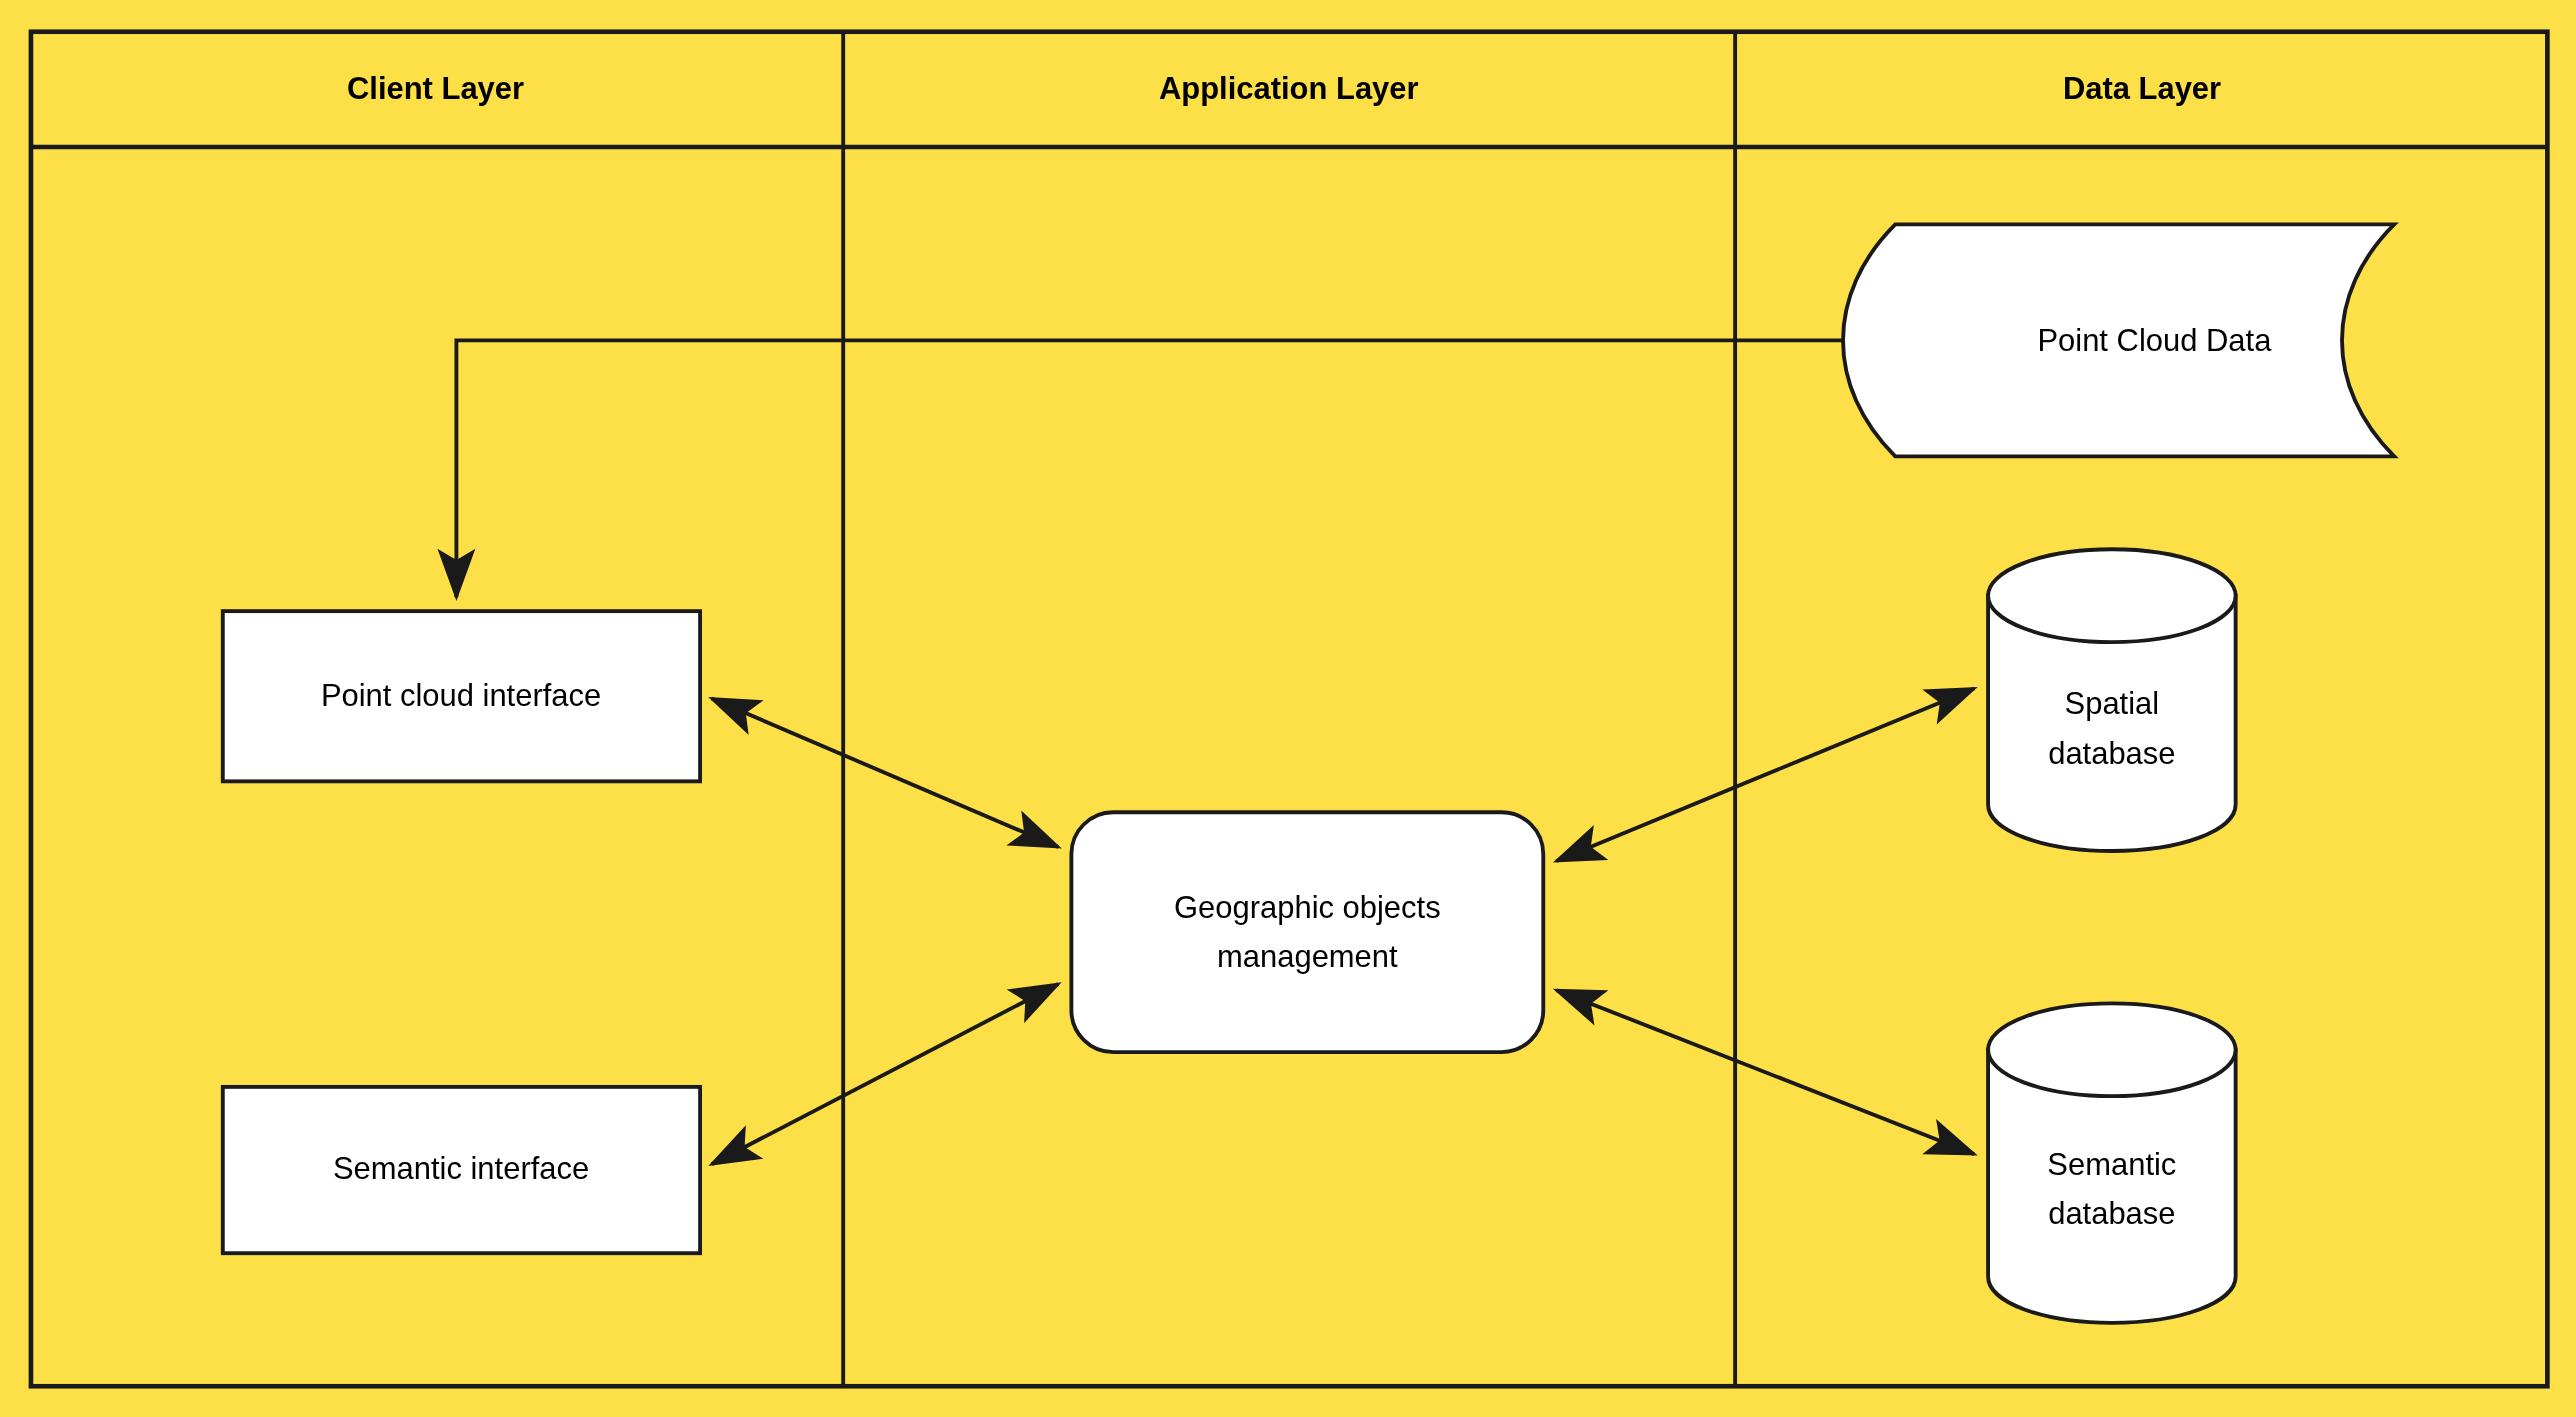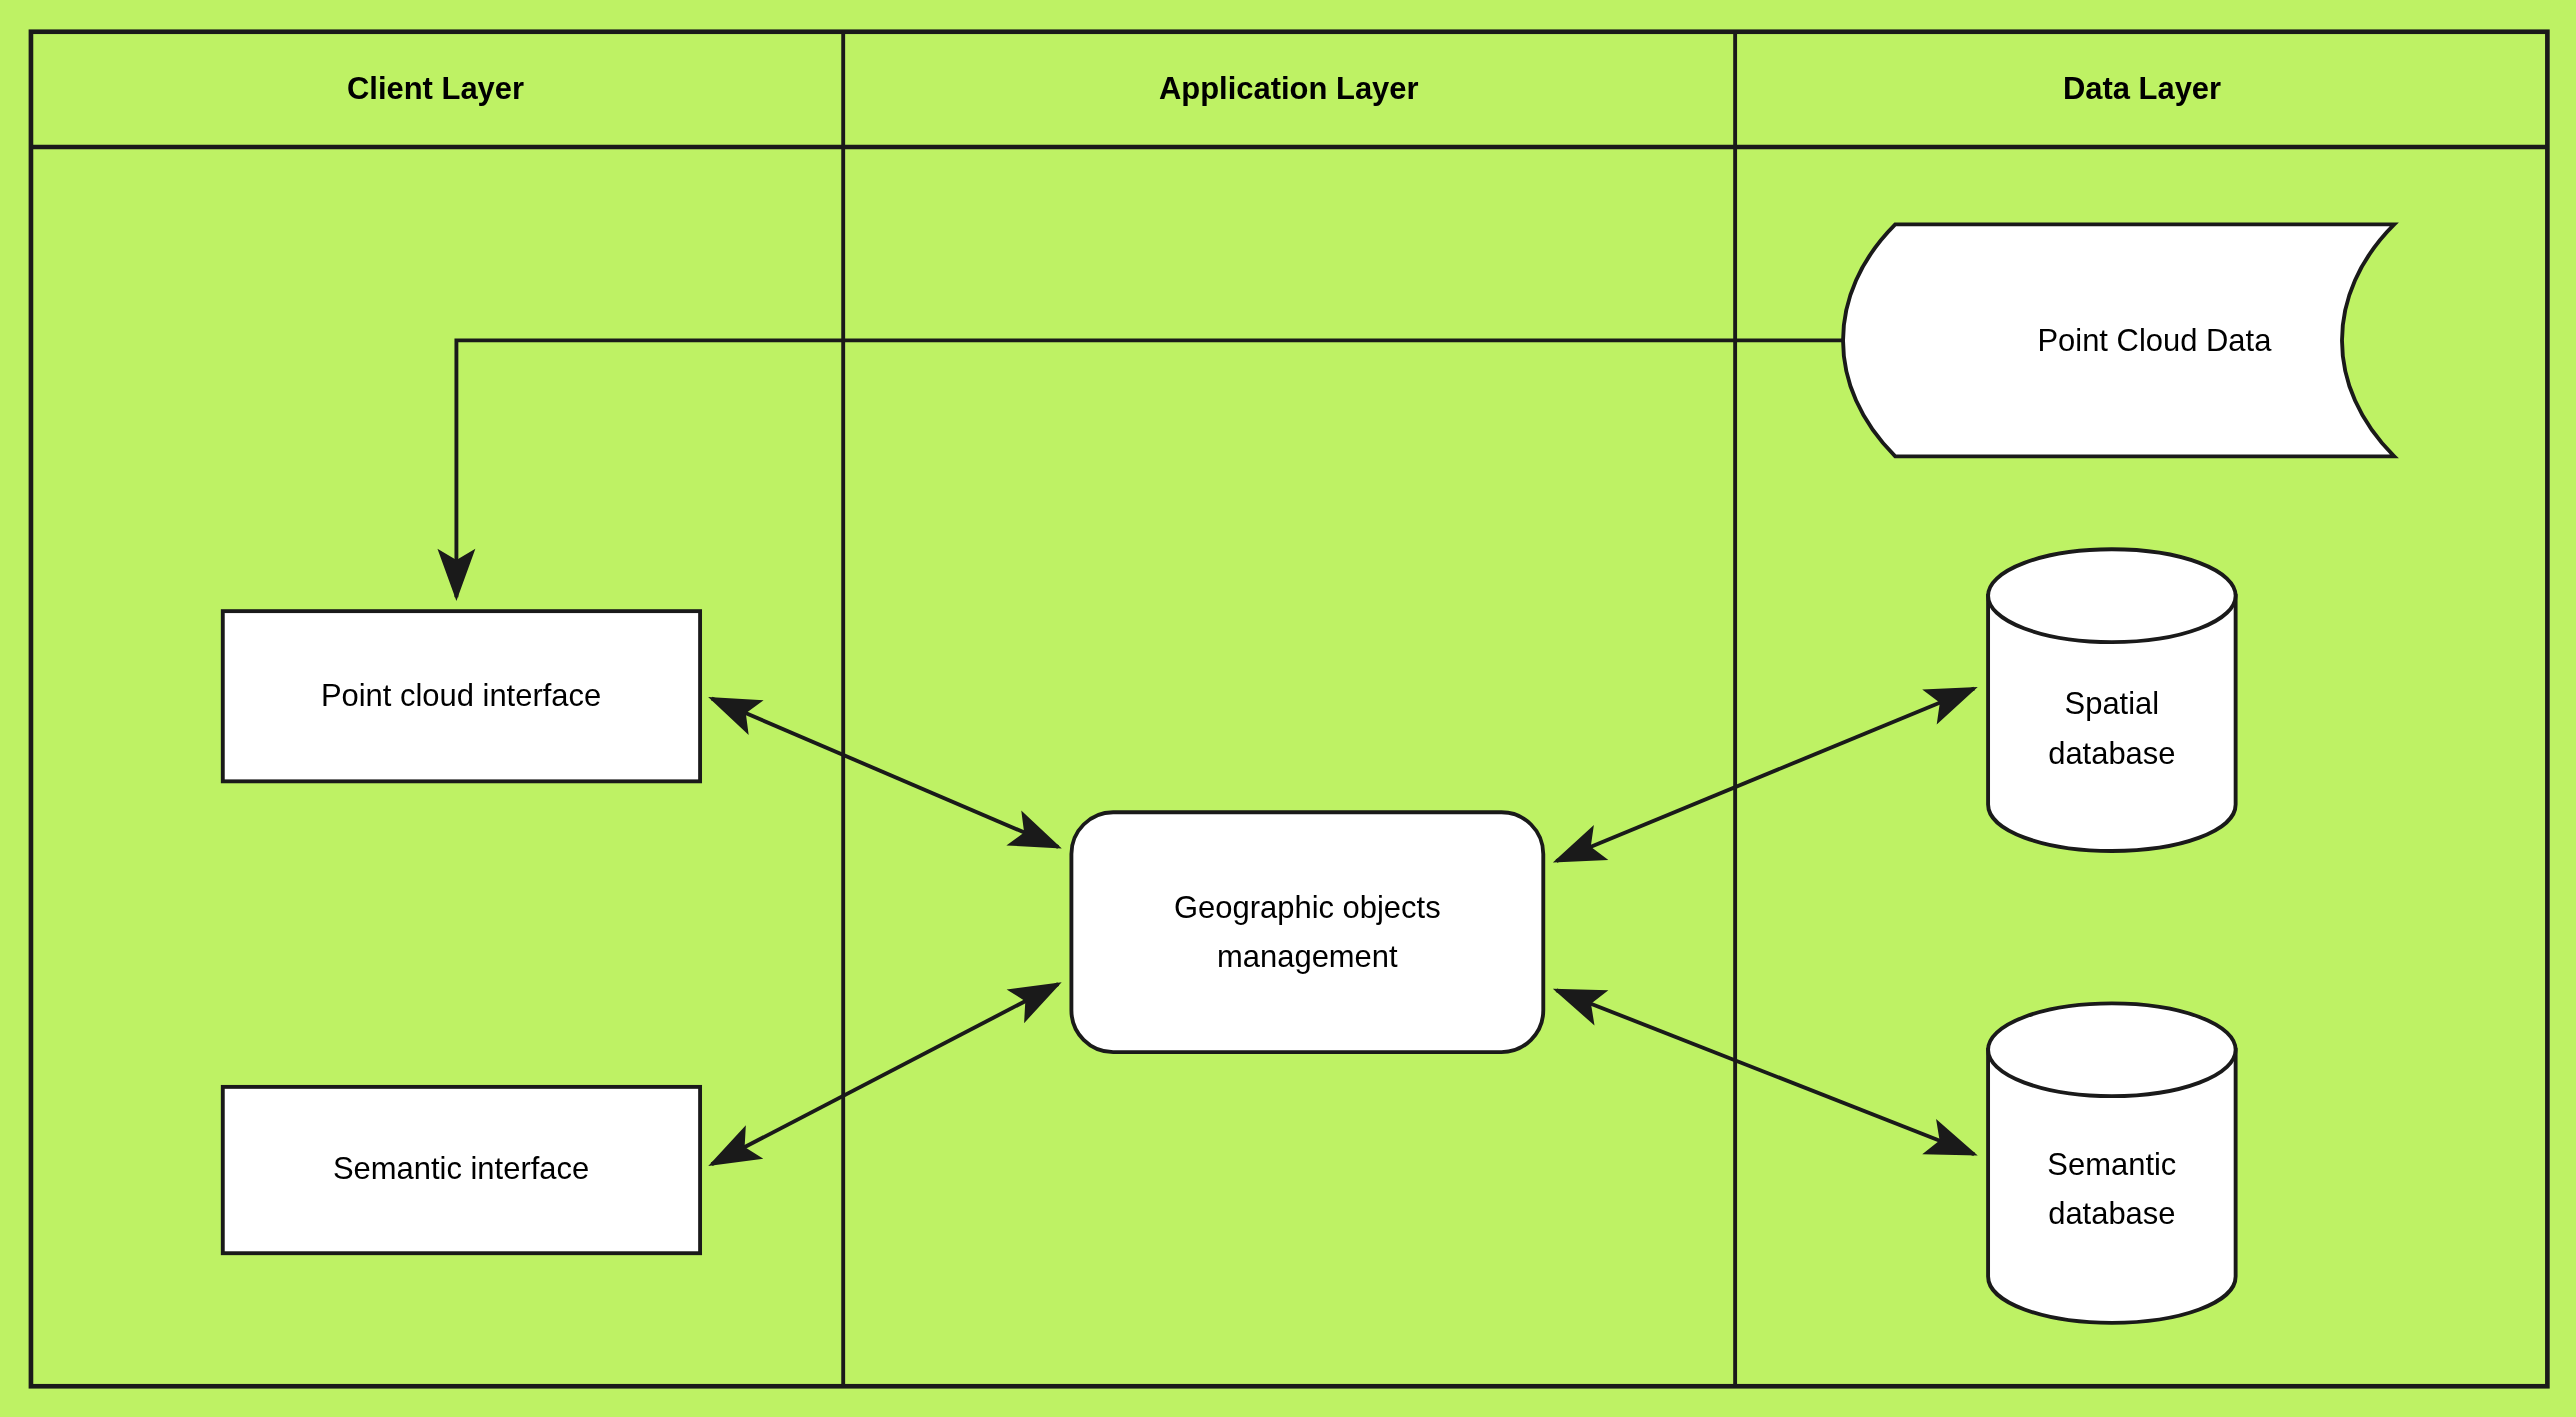--- a/index.html
+++ b/index.html
@@ -9,21 +9,21 @@
     background: #ffffff;
   }
   body {
     font-family: "Liberation Sans", sans-serif;
     color: #000000;
   }
   #stage {
     position: relative;
     width: 2576px;
     height: 1418px;
-    background: #bef264;
+    background: #fde047;
     overflow: hidden;
   }
   #diagram-svg {
     position: absolute;
     left: 0;
     top: 0;
     width: 2576px;
     height: 1418px;
   }
   .lane-title {

